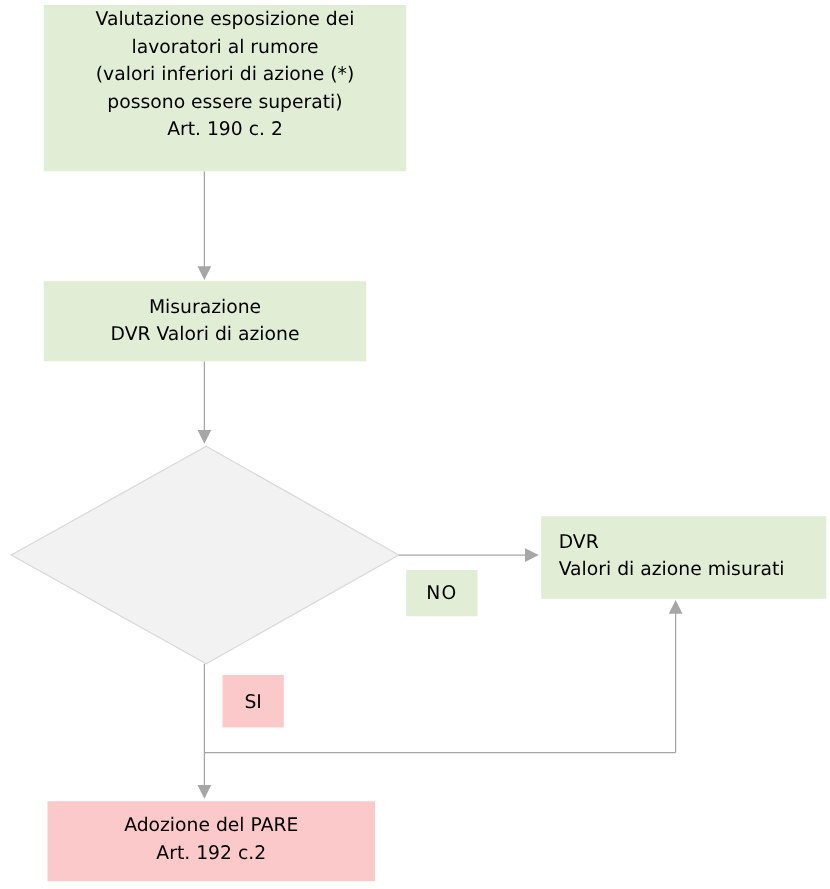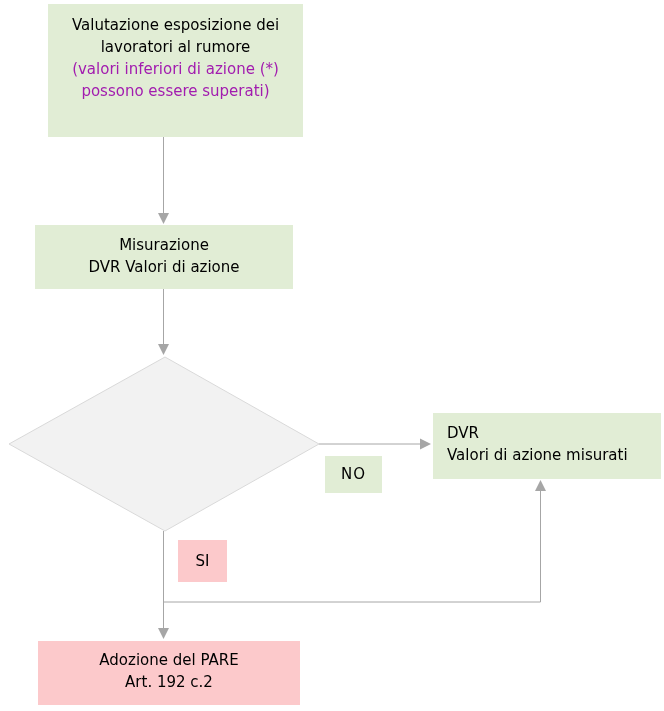--- a/index.html
+++ b/index.html
@@ -26,26 +26,25 @@
   .node {
     position: absolute;
     box-sizing: border-box;
     line-height: 22px;
     text-align: center;
     z-index: 1;
   }
   .node .ln { white-space: nowrap; }
   .green { background: #e1edd5; }
   .pink  { background: #fcc9cb; }
-  .red-text { color: #a21caf; }
+  .red-text { color: #000000; }
 
   .box-valutazione {
-    left: 48px; top: 4px;
-    width: 255px; height: 133px;
-    padding-top: 10px;
+    left: 35px; top: 4px;
+    width: 290px; height: 133px;
   }
   .box-misurazione {
     left: 35px; top: 225px;
     width: 258px; height: 64px;
     padding-top: 9px;
   }
   .decision-text {
     left: 45px; top: 408px;
     width: 240px;
     background: transparent;
@@ -111,20 +110,21 @@
     <line class="conn-line" x1="163.5" y1="602" x2="540.5" y2="602"></line>
     <line class="conn-line" x1="540.5" y1="602" x2="540.5" y2="490"></line>
     <polygon class="conn-head" points="535,491 546,491 540.5,480"></polygon>
   </svg>
 
   <div class="node green box-valutazione">
     <div class="ln">Valutazione esposizione dei</div>
     <div class="ln">lavoratori al rumore</div>
     <div class="ln red-text">(valori inferiori di azione (*)</div>
     <div class="ln red-text">possono essere superati)</div>
+    <div class="ln red-text">Art. 190 c. 2</div>
   </div>
 
   <div class="node green box-misurazione">
     <div class="ln">Misurazione</div>
     <div class="ln">DVR Valori di azione</div>
   </div>
 
 
   <div class="node green label-no">NO</div>
 

